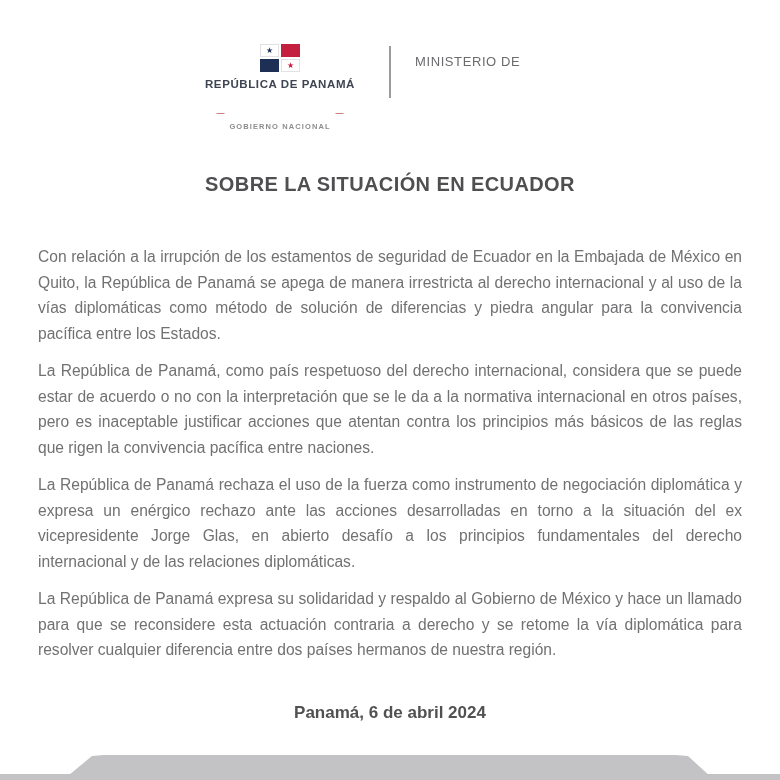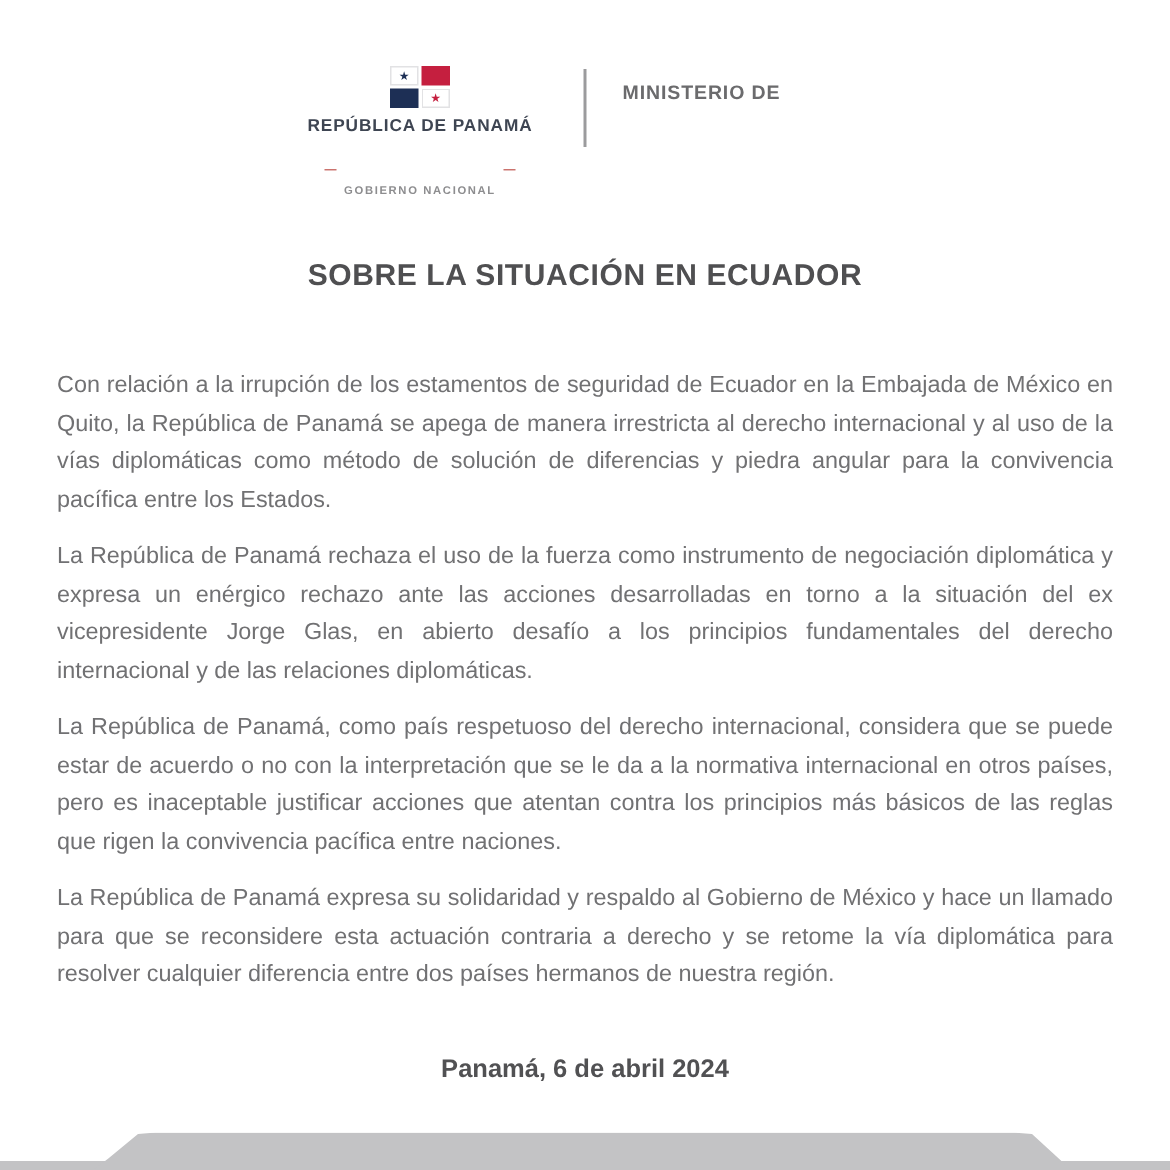--- a/index.html
+++ b/index.html
@@ -87,21 +87,21 @@
   }
 
   .ministry-block {
     padding-top: 9px;
     display: flex;
     flex-direction: column;
     width: 170px;
   }
   .ministry-line {
     font-size: 13px;
-    font-weight: bold;
+    font-weight: normal;
     letter-spacing: 0.6px;
     color: #6b6b6d;
     line-height: 17px;
     white-space: nowrap;
   }
 
   
   .doc-title {
     margin-top: 42px;
     text-align: center;
@@ -189,22 +189,22 @@
     <div class="ministry-block">
       <span class="ministry-line">MINISTERIO DE</span>
     </div>
 
   </div>
 
   <div class="doc-title">SOBRE LA SITUACIÓN EN ECUADOR</div>
 
   <div class="content">
     <p>Con relación a la irrupción de los estamentos de seguridad de Ecuador en la Embajada de México en Quito, la República de Panamá se apega de manera irrestricta al derecho internacional y al uso de la vías diplomáticas como método de solución de diferencias y piedra angular para la convivencia pacífica entre los Estados.</p>
+    <p>La República de Panamá, como país respetuoso del derecho internacional, considera que se puede estar de acuerdo o no con la interpretación que se le da a la normativa internacional en otros países, pero es inaceptable justificar acciones que atentan contra los principios más básicos de las reglas que rigen la convivencia pacífica entre naciones.</p>
     <p>La República de Panamá rechaza el uso de la fuerza como instrumento de negociación diplomática y expresa un enérgico rechazo ante las acciones desarrolladas en torno a la situación del ex vicepresidente Jorge Glas, en abierto desafío a los principios fundamentales del derecho internacional y de las relaciones diplomáticas.</p>
-    <p>La República de Panamá, como país respetuoso del derecho internacional, considera que se puede estar de acuerdo o no con la interpretación que se le da a la normativa internacional en otros países, pero es inaceptable justificar acciones que atentan contra los principios más básicos de las reglas que rigen la convivencia pacífica entre naciones.</p>
     <p>La República de Panamá expresa su solidaridad y respaldo al Gobierno de México y hace un llamado para que se reconsidere esta actuación contraria a derecho y se retome la vía diplomática para resolver cualquier diferencia entre dos países hermanos de nuestra región.</p>
   </div>
 
   <div class="date-line">Panamá, 6 de abril 2024</div>
 
   <div class="ribbon">
     <div class="ribbon-base"></div>
     <div class="ribbon-trap"></div>
   </div>
 

